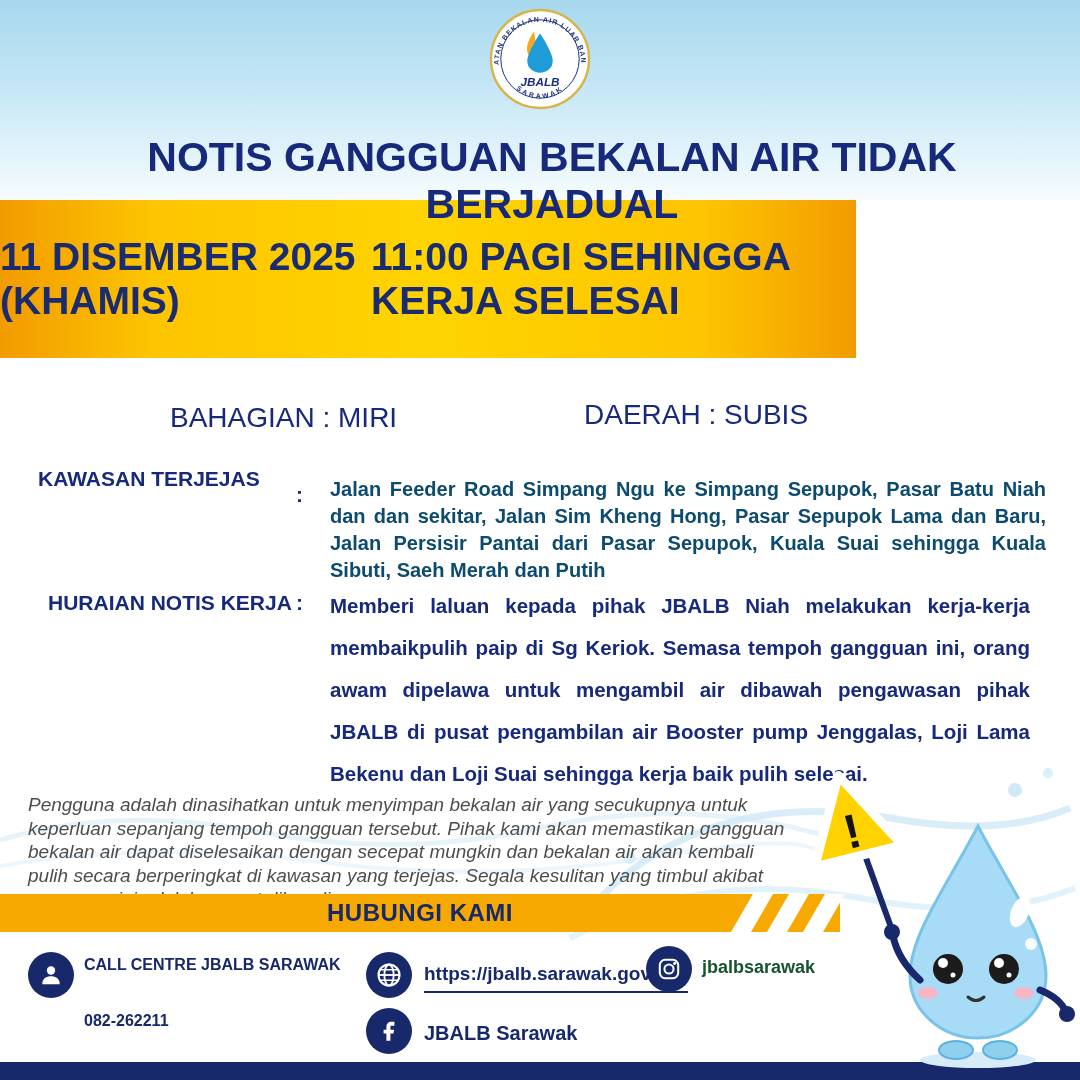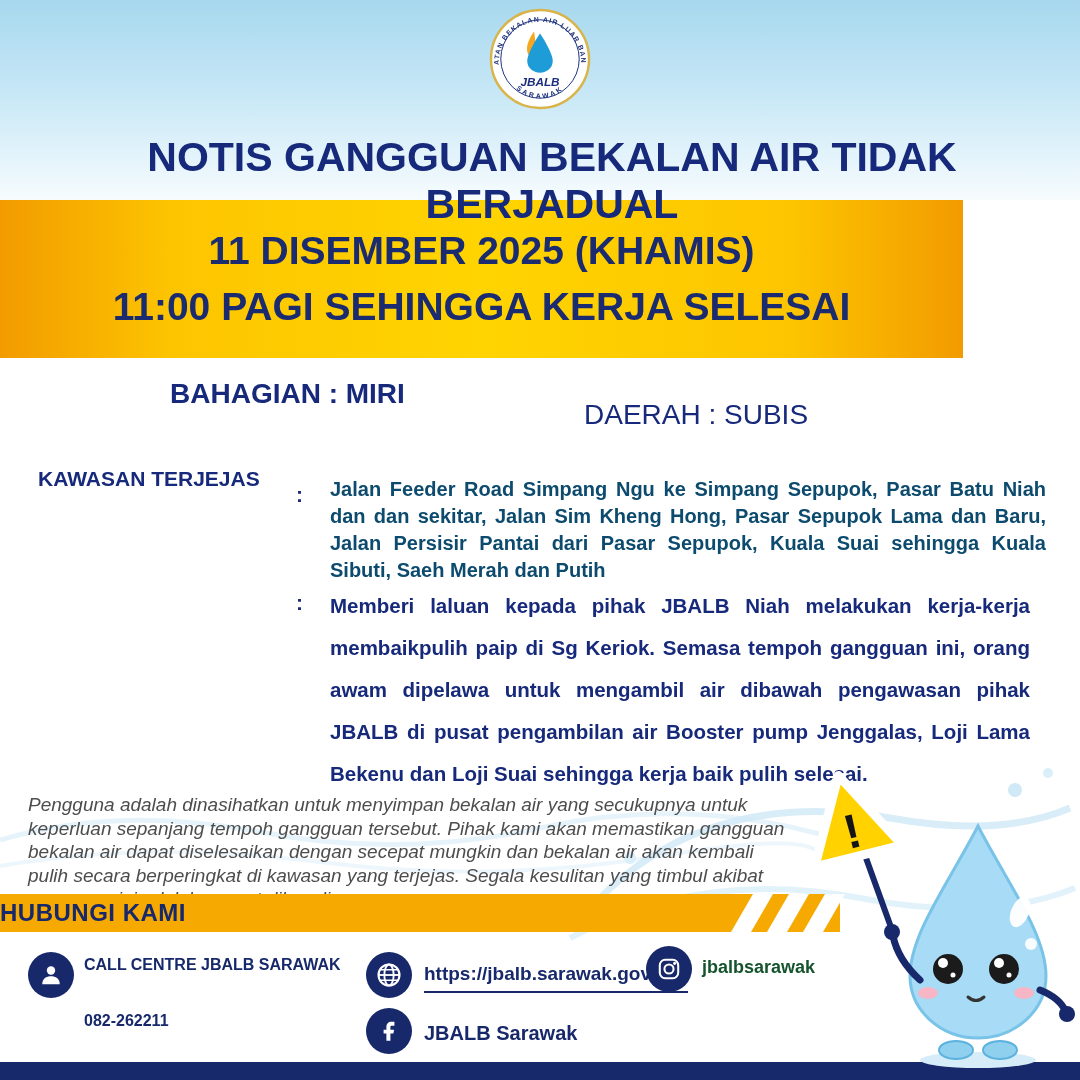--- a/index.html
+++ b/index.html
@@ -9,43 +9,43 @@
 
   
   .sky { position:absolute; top:0; left:0; width:1080px; height:200px;
          background:linear-gradient(180deg,#a7d8ee 0%, #c6e7f6 45%, #e9f6fc 85%, #f7fcfe 100%); }
   .logo-wrap { position:absolute; top:8px; left:489px; width:102px; height:102px; z-index:3; }
 
   .main-title { position:absolute; top:134px; left:0; width:1080px; text-align:center;
                 font-size:41px; font-weight:bold; color:#16297a; letter-spacing:0px; z-index:3;padding-left:24px; }
 
   
-  .date-banner { position:absolute; top:200px; left:0; width:963px; height:158px;
+  .date-banner { position:absolute; top:200px; left:0; width:856px; height:158px;
                  background:linear-gradient(90deg,#f29b00 0%, #fdc500 18%, #ffd400 50%, #fdc500 82%, #f29b00 100%);
-                 display:flex; flex-direction:column; align-items:center; justify-content:center; gap:12px; z-index:2; }
+                 display:flex; flex-direction:row; align-items:center; justify-content:center; gap:12px; z-index:2; }
   .date-line { font-size:39px; font-weight:bold; color:#1a2c6f; }
 
   
-  .bahagian { position:absolute; top:378px; left:170px; font-size:28px; font-weight:bold; color:#16297a; z-index:2; }
+  .bahagian { position:absolute; top:402px; left:170px; font-size:28px; font-weight:normal; color:#16297a; z-index:2; }
   .daerah   { position:absolute; top:399px; left:584px; font-size:28px; font-weight:normal; color:#16297a; z-index:2; }
 
   .row-label { position:absolute; font-size:21px; font-weight:bold; color:#16297a; z-index:2; }
   .row-colon { position:absolute; left:296px; font-size:21px; font-weight:bold; color:#16297a; z-index:2; }
 
   .kawasan-text { position:absolute; top:476px; left:330px; width:716px; font-size:20px; line-height:27px;
                   font-weight:bold; color:#0c4a6e; text-align:justify; z-index:2; }
   .huraian-text { position:absolute; top:585px; left:330px; width:700px; font-size:20.5px; line-height:42px;
                   font-weight:bold; color:#16297a; text-align:justify; z-index:2; }
 
   .disclaimer { position:absolute; top:793px; left:28px; width:762px; font-size:19px; line-height:23.5px;
                 font-style:italic; color:#4d4d4d; z-index:2; }
 
   
   .contact-banner { position:absolute; top:894px; left:0; width:840px; height:38px; background:#f6a900;
-                    display:flex; align-items:center; justify-content:flex-start; z-index:2; }
+                    display:flex; align-items:center; justify-content:center; z-index:2; }
   .contact-banner-label { font-size:24px; font-weight:bold; color:#17286b; letter-spacing:0.5px; }
   .stripe { position:absolute; top:894px; width:20px; height:38px; background:#ffffff;
             transform:skewX(-30deg); z-index:3; }
   .stripe1 { left:742px; } .stripe2 { left:778px; } .stripe3 { left:814px; }
 
   
   .icon-circle { position:absolute; width:46px; height:46px; border-radius:50%; background:#17286b;
                  display:flex; align-items:center; justify-content:center; z-index:3; }
   .cc-icon { top:952px; left:28px; }
   .globe-icon-pos { top:952px; left:366px; }
@@ -100,20 +100,21 @@
     <div class="date-line">11:00 PAGI SEHINGGA KERJA SELESAI</div>
   </div>
 
   <div class="bahagian">BAHAGIAN : MIRI</div>
   <div class="daerah">DAERAH : SUBIS</div>
 
   <div class="row-label" style="top:467px; left:38px;text-align:center;">KAWASAN TERJEJAS</div>
   <div class="row-colon" style="top:483px;">:</div>
   <div class="kawasan-text">Jalan Feeder Road Simpang Ngu ke Simpang Sepupok, Pasar Batu Niah dan dan sekitar, Jalan Sim Kheng Hong, Pasar Sepupok Lama dan Baru, Jalan Persisir Pantai dari Pasar Sepupok, Kuala Suai sehingga Kuala Sibuti, Saeh Merah dan Putih</div>
 
+  <div class="row-label" style="top:591px; left:48px;">HURAIAN NOTIS KERJA</div>
   <div class="row-colon" style="top:591px;">:</div>
   <div class="huraian-text">Memberi laluan kepada pihak JBALB Niah melakukan kerja-kerja membaikpulih paip di Sg Keriok. Semasa tempoh gangguan ini, orang awam dipelawa untuk mengambil air dibawah pengawasan pihak JBALB di pusat pengambilan air Booster pump Jenggalas, Loji Lama Bekenu dan Loji Suai sehingga kerja baik pulih selesai.</div>
 
   <svg class="wave-deco" viewBox="0 0 820 130">
     <path d="M0,70 Q120,35 260,62 T540,58 T820,64" fill="none" stroke="#cfe9f6" stroke-width="5"></path>
     <path d="M0,96 Q150,70 320,92 T660,86 T820,92" fill="none" stroke="#dbeffa" stroke-width="4"></path>
   </svg>
 
   <div class="disclaimer">Pengguna adalah dinasihatkan untuk menyimpan bekalan air yang secukupnya untuk keperluan sepanjang tempoh gangguan tersebut. Pihak kami akan memastikan gangguan bekalan air dapat diselesaikan dengan secepat mungkin dan bekalan air akan kembali pulih secara berperingkat di kawasan yang terjejas. Segala kesulitan yang timbul akibat gangguan ini adalah sangat dikesali.</div>
 

